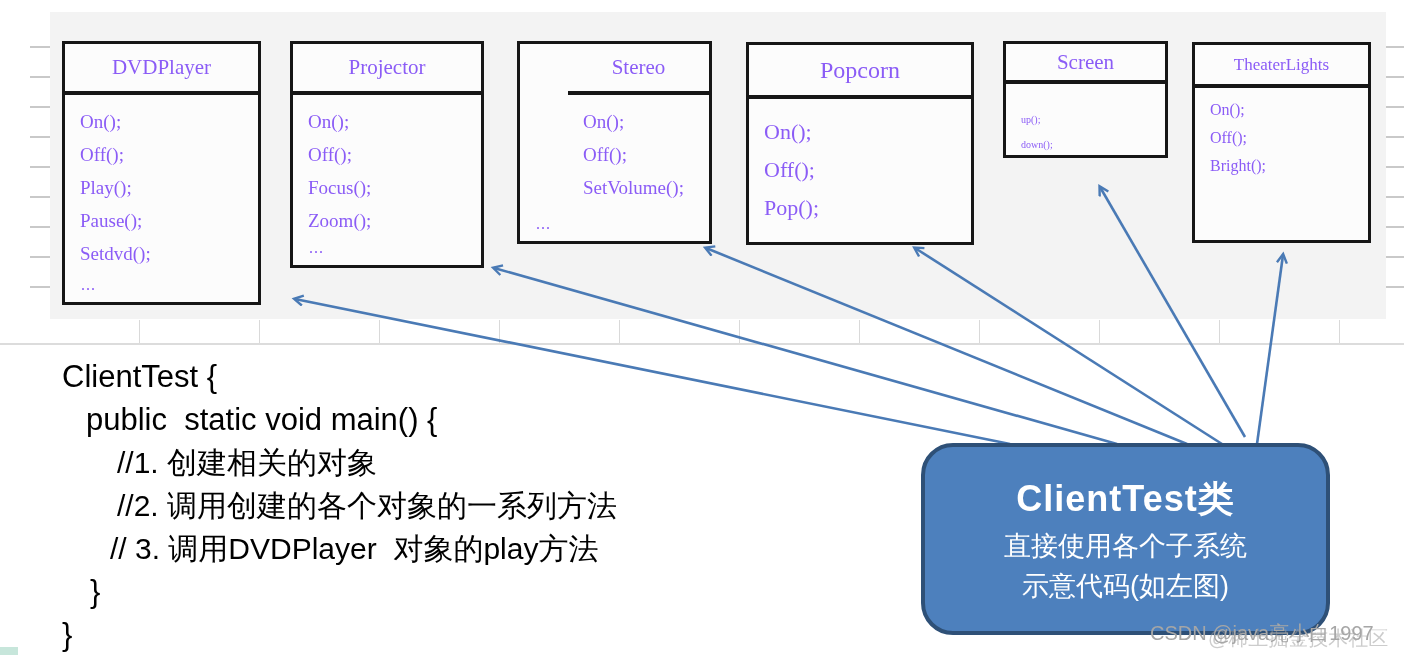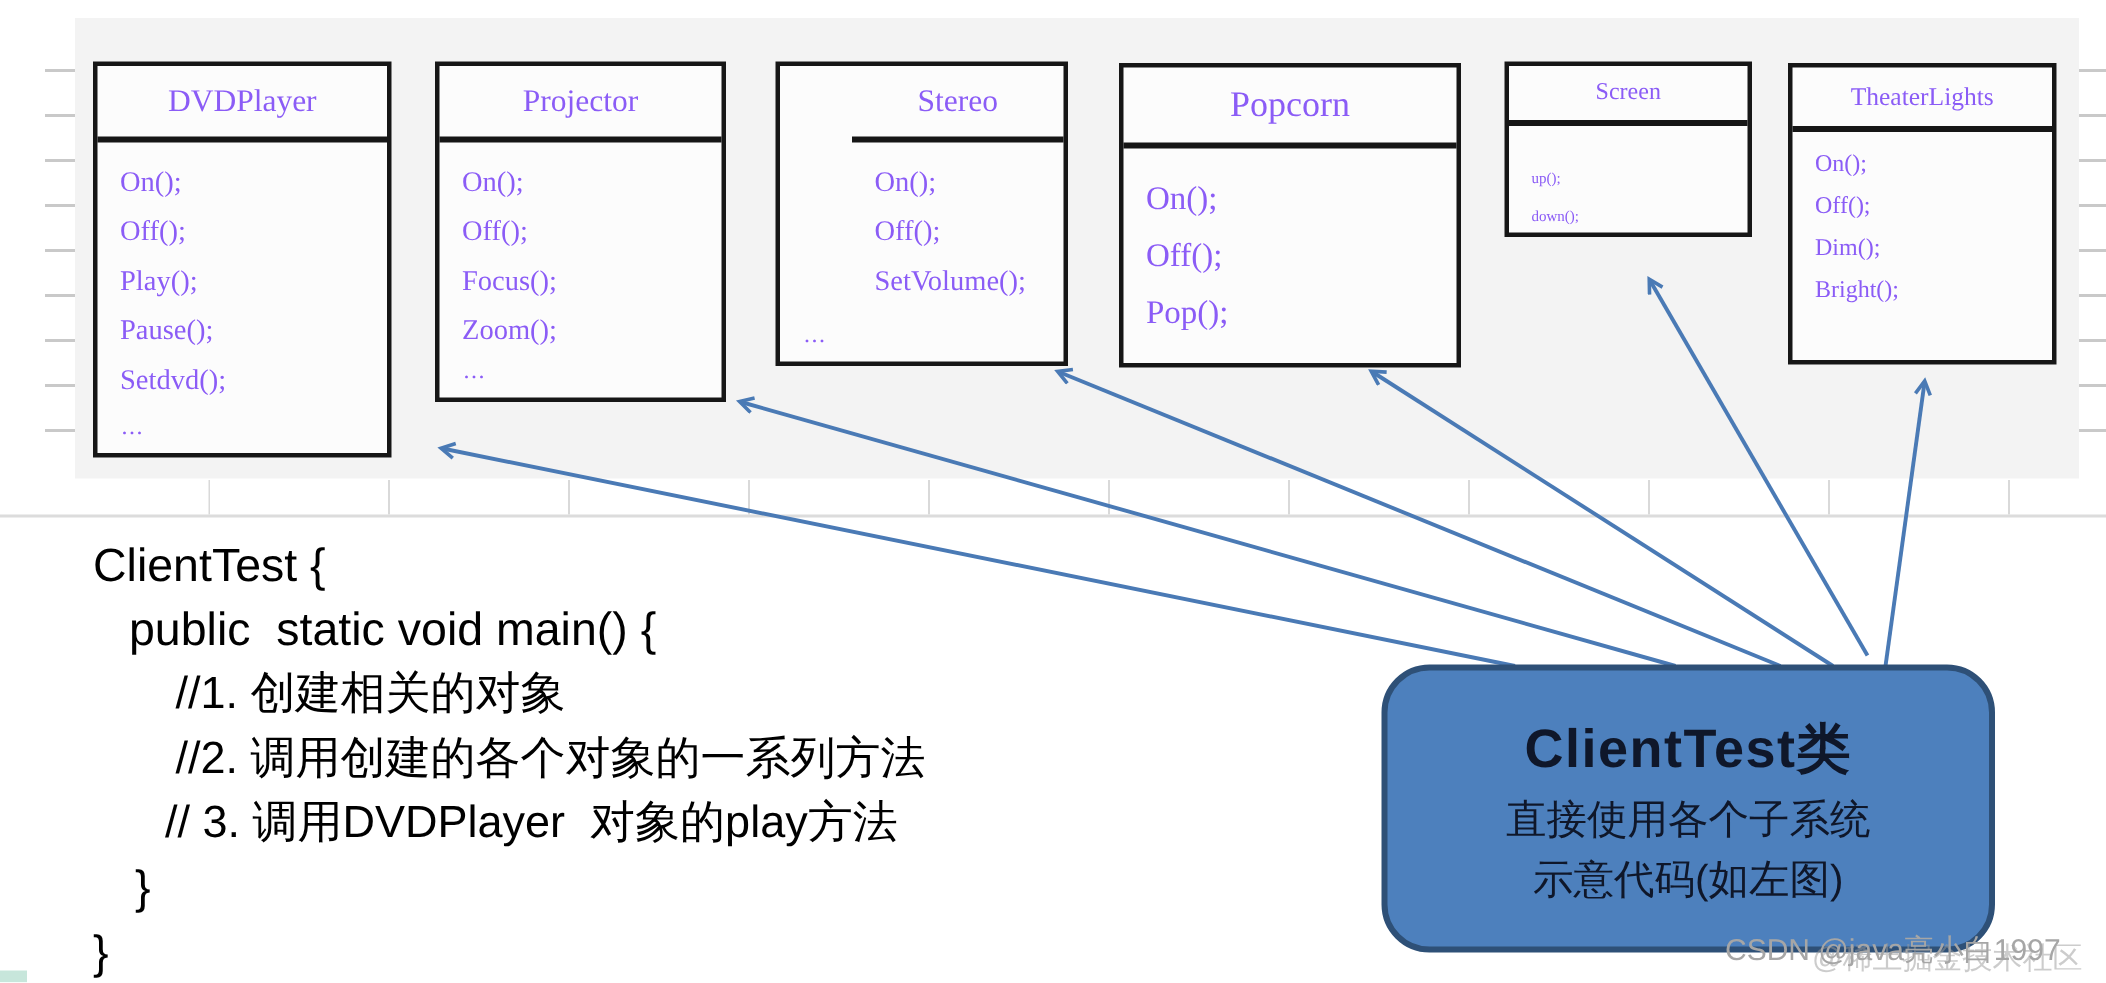--- a/index.html
+++ b/index.html
@@ -47,21 +47,21 @@
   .box-proj  {left:290px; top:41px; width:194px; height:227px;}
   .box-proj .uml-head{height:51px;font-size:21px;}
   .box-proj .uml-body{font-size:19px;line-height:33px;}
   .box-stereo{left:517px; top:41px; width:195px; height:203px;padding-left:48px;}
   .box-stereo .uml-head{height:51px;font-size:21px;}
   .box-stereo .uml-body{font-size:19px;line-height:33px;}
   .box-pop   {left:746px; top:42px; width:228px; height:203px;}
   .box-pop .uml-head{height:54px;font-size:24px;}
   .box-pop .uml-body{font-size:22px;line-height:38px;padding-top:14px;}
   .box-screen{left:1003px;top:41px; width:165px; height:117px;}
-  .box-screen .uml-head{height:40px;font-size:16px;}
+  .box-screen .uml-head{height:40px;font-size:21px;}
   .box-screen .uml-body{font-size:10px;line-height:25px;padding-top:23px;}
   .box-lights{left:1192px;top:42px; width:179px; height:201px;}
   .box-lights .uml-head{height:43px;font-size:17px;}
   .box-lights .uml-body{font-size:16px;line-height:28px;padding-top:8px;}
   
   .arrow-layer{position:absolute;left:0;top:0;width:1404px;height:655px;pointer-events:none;}
   
   .code-block{
     position:absolute;left:62px;top:355px;color:#000;
     font-size:31px;line-height:43px;
@@ -69,21 +69,21 @@
   .code-line{white-space:pre;}
   .code-line:nth-child(2){margin-left:24px;}
   .code-line:nth-child(3){margin-left:55px;font-size:30px;}
   .code-line:nth-child(4){margin-left:55px;font-size:30px;}
   .code-line:nth-child(5){margin-left:48px;font-size:30px;}
   .code-line:nth-child(6){margin-left:28px;}
   
   .callout{
     position:absolute;left:921px;top:443px;width:409px;height:192px;
     background:#4d80bd;border:4px solid #2e5077;border-radius:32px;
-    box-sizing:border-box;color:#0f172a;text-align:center;
+    box-sizing:border-box;color:#ffffff;text-align:center;
     display:flex;flex-direction:column;justify-content:center;gap:4px;
   }
   .callout-title{font-size:36px;font-weight:600;letter-spacing:1px;}
   .callout-line{font-size:27px;}
   
   .watermark{
     position:absolute;left:1150px;top:620px;width:254px;height:32px;
     font-size:20px;color:#a6a6a6;white-space:nowrap;
   }
   .watermark .wm-secondary{
@@ -151,21 +151,20 @@
         <div class="method-line">up();</div>
         <div class="method-line">down();</div>
       </div>
   </div>
 
   <div class="uml-box box-lights">
     <div class="uml-head">TheaterLights</div>
     <div class="uml-body">
         <div class="method-line">On();</div>
         <div class="method-line">Off();</div>
-        <div class="method-line">Dim();</div>
         <div class="method-line">Bright();</div>
       </div>
   </div>
 
   <svg class="arrow-layer" viewBox="0 0 1404 655" xmlns="http://www.w3.org/2000/svg">
     <defs>
       <marker id="oarr" markerWidth="14" markerHeight="14" refX="9" refY="6" orient="auto" markerUnits="userSpaceOnUse">
         <path d="M1,1 L10,6 L1,11" fill="none" stroke="#4a7ab5" stroke-width="2.4"></path>
       </marker>
     </defs>

